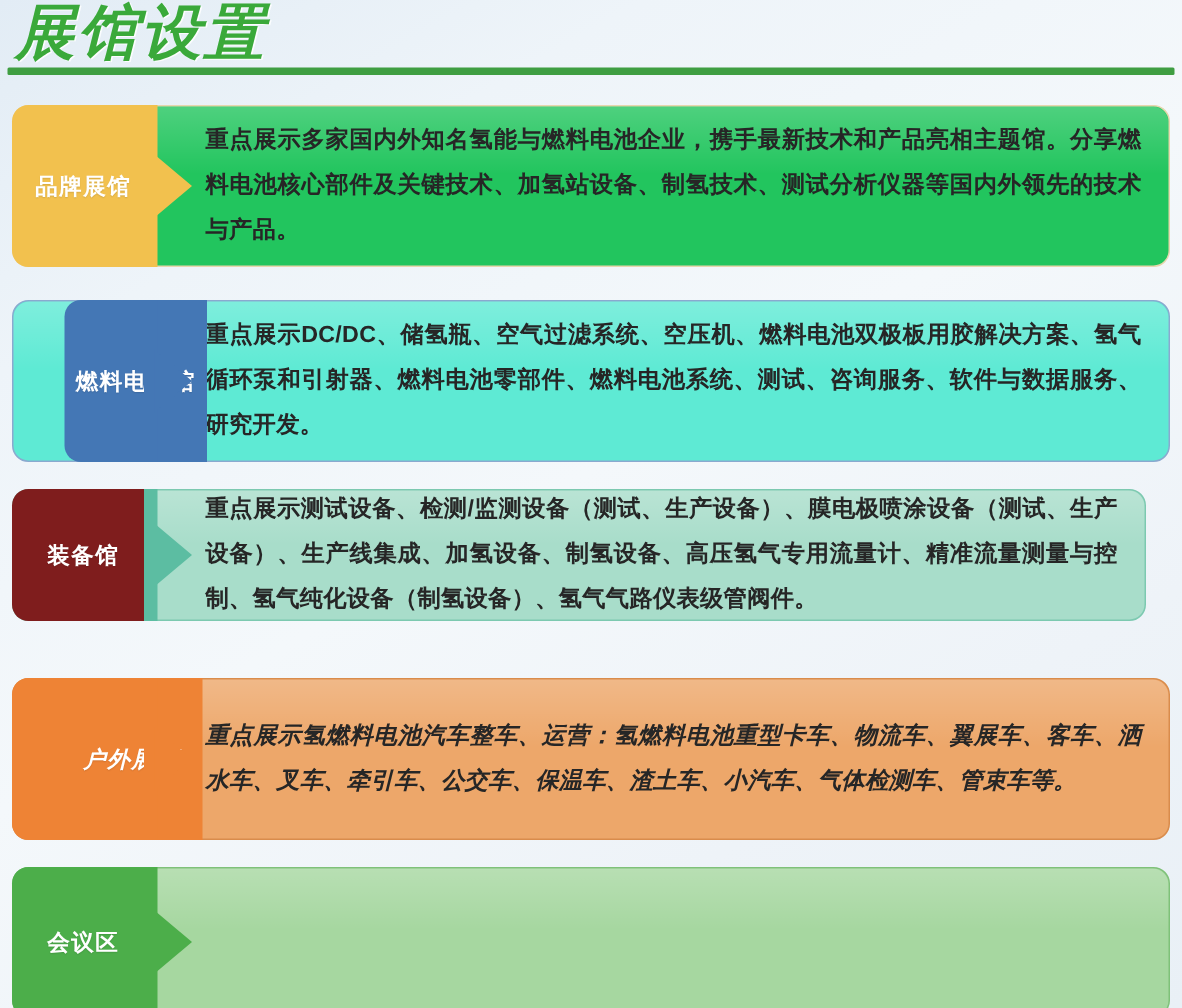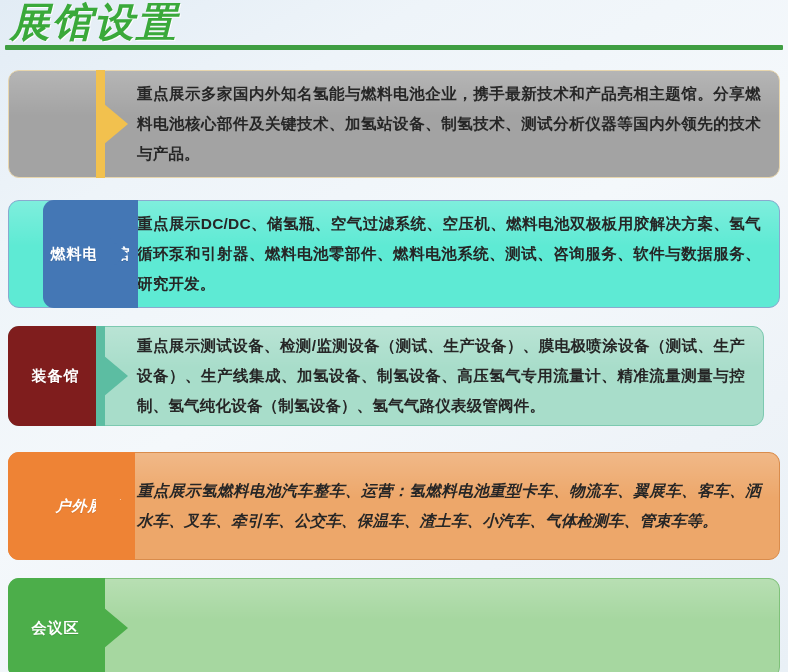--- a/index.html
+++ b/index.html
@@ -140,42 +140,45 @@
 <body style="background-color: rgb(238, 244, 249);">
 
 <div class="header">
   <div class="page-title" style="color: rgb(58, 169, 58);">展馆设置</div>
   <div class="title-rule" style="background: rgb(63, 158, 66);"></div>
 </div>
 
 <div class="rows" id="rows">
     <div class="row" style="position: absolute; left: 0px; right: 0px; top: 12px; height: 108px;">
       <div class="row-inner">
-        <div class="panel" style="background: #a3a3a3; border-color: rgb(232, 214, 173);">
+        <div class="panel" style="background: #22c55e; border-color: rgb(232, 214, 173);">
           <div class="sheen"></div>
           <div class="panel-text">重点展示多家国内外知名氢能与燃料电池企业，携手最新技术和产品亮相主题馆。分享燃料电池核心部件及关键技术、加氢站设备、制氢技术、测试分析仪器等国内外领先的技术与产品。</div>
+        </div>
+        <div class="tab" style="background: rgb(242, 193, 78);">
+          <span class="tab-label">品牌展馆</span>
         </div>
         <div class="tab-arrow-block" style="background: rgb(242, 193, 78);"></div>
         <div class="tab-arrow" style="color: rgb(242, 193, 78);"></div>
       </div>
     </div>
     <div class="row" style="position: absolute; left: 0px; right: 0px; top: 142px; height: 108px;">
       <div class="row-inner">
         <div class="panel" style="background: #5eead4; border-color: rgb(138, 169, 207);">
           <div class="sheen"></div>
           <div class="panel-text">重点展示DC/DC、储氢瓶、空气过滤系统、空压机、燃料电池双极板用胶解决方案、氢气循环泵和引射器、燃料电池零部件、燃料电池系统、测试、咨询服务、软件与数据服务、研究开发。</div>
         </div>
         <div class="tab" style="background: rgb(68, 119, 181); margin-left: 35px;">
           <span class="tab-label">燃料电池馆</span>
         </div>
         <div class="tab-arrow-block" style="background: rgb(68, 119, 181);"></div>
         <div class="tab-arrow" style="color: rgb(68, 119, 181);"></div>
       </div>
     </div>
-    <div class="row" style="position: absolute; left: 0px; right: 16px; top: 268px; height: 100px;">
+    <div class="row" style="position: absolute; left: 0px; right: 16px; top: 268px; height: 88px;">
       <div class="row-inner">
         <div class="panel" style="background: rgb(168, 221, 202); border-color: rgb(124, 201, 176);">
           <div class="sheen"></div>
           <div class="panel-text">重点展示测试设备、检测/监测设备（测试、生产设备）、膜电极喷涂设备（测试、生产设备）、生产线集成、加氢设备、制氢设备、高压氢气专用流量计、精准流量测量与控制、氢气纯化设备（制氢设备）、氢气气路仪表级管阀件。</div>
         </div>
         <div class="tab" style="background: #7f1d1d; text-align: right;">
           <span class="tab-label">装备馆</span>
         </div>
         <div class="tab-arrow-block" style="background: rgb(92, 189, 162);"></div>
         <div class="tab-arrow" style="color: rgb(92, 189, 162);"></div>

